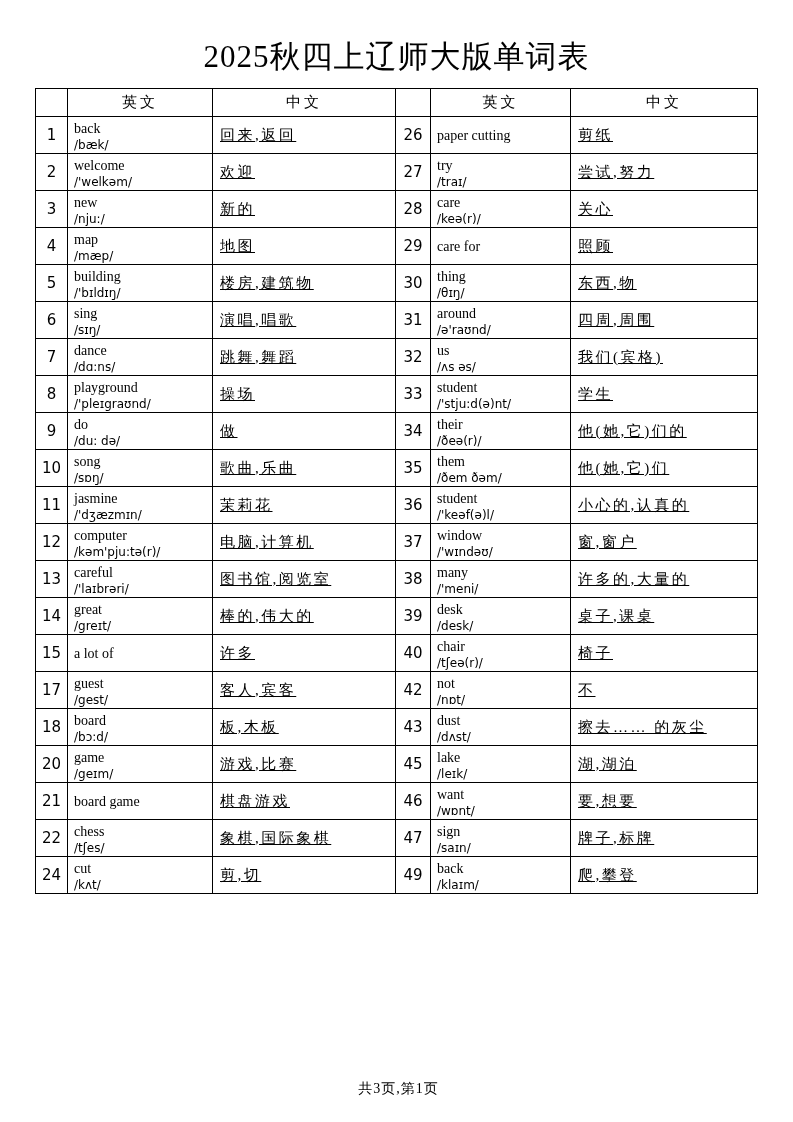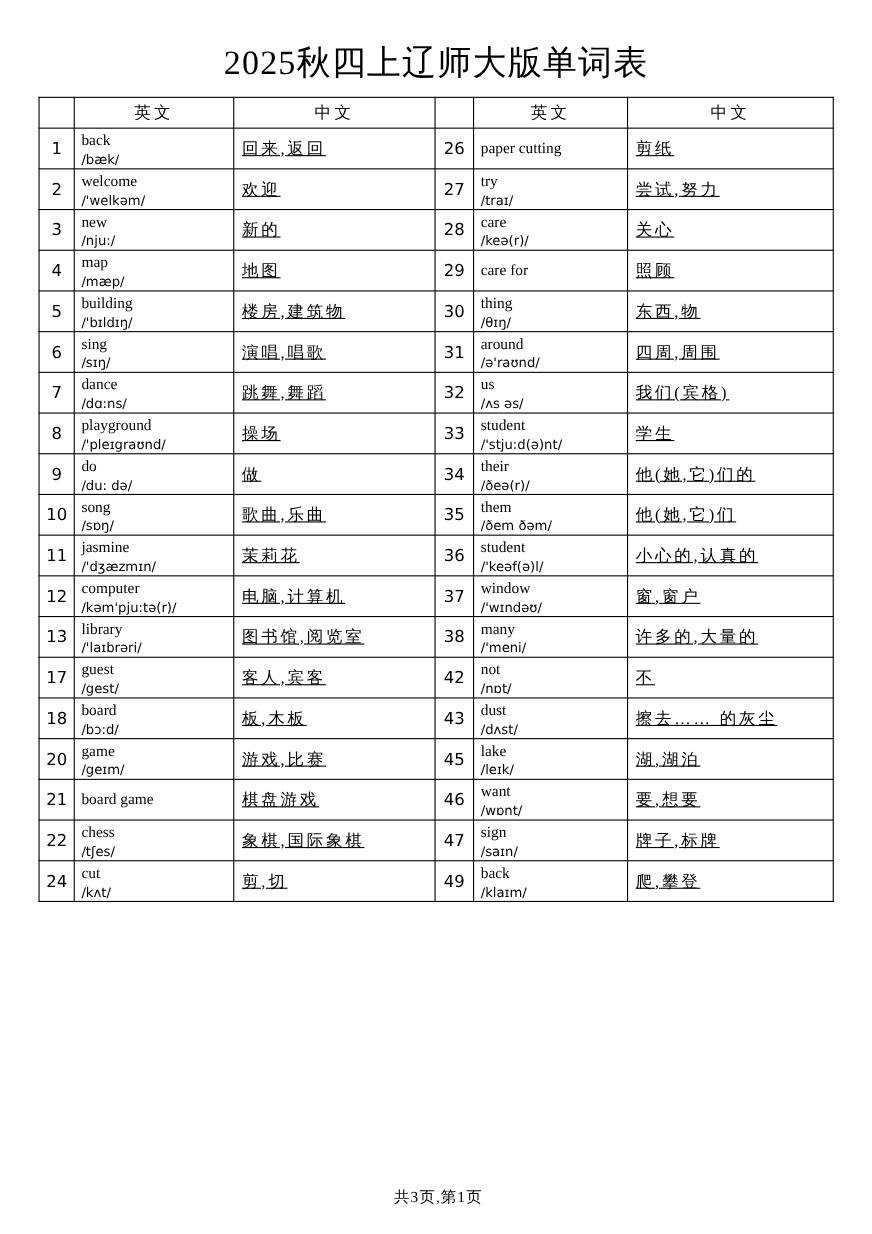--- a/index.html
+++ b/index.html
@@ -280,32 +280,60 @@
     <td class="num">37</td>
     <td class="eng">
       <span class="word">window</span>
       <span class="phon">/'wɪndəʊ/</span>
     </td>
     <td class="chi">窗,窗户</td>
   </tr>
         <tr>
     <td class="num">13</td>
     <td class="eng">
-      <span class="word">library</span>
+      <span class="word">careful</span>
       <span class="phon">/'laɪbrəri/</span>
     </td>
     <td class="chi">图书馆,阅览室</td>
     <td class="num">38</td>
     <td class="eng">
       <span class="word">many</span>
       <span class="phon">/'meni/</span>
     </td>
     <td class="chi">许多的,大量的</td>
   </tr>
         <tr>
+    <td class="num">14</td>
+    <td class="eng">
+      <span class="word">great</span>
+      <span class="phon">/greɪt/</span>
+    </td>
+    <td class="chi">棒的,伟大的</td>
+    <td class="num">39</td>
+    <td class="eng">
+      <span class="word">desk</span>
+      <span class="phon">/desk/</span>
+    </td>
+    <td class="chi">桌子,课桌</td>
+  </tr>
+        <tr>
+    <td class="num">15</td>
+    <td class="eng">
+      <span class="word">a lot of</span>
+
+    </td>
+    <td class="chi">许多</td>
+    <td class="num">40</td>
+    <td class="eng">
+      <span class="word">chair</span>
+      <span class="phon">/tʃeə(r)/</span>
+    </td>
+    <td class="chi">椅子</td>
+  </tr>
+        <tr>
     <td class="num">17</td>
     <td class="eng">
       <span class="word">guest</span>
       <span class="phon">/gest/</span>
     </td>
     <td class="chi">客人,宾客</td>
     <td class="num">42</td>
     <td class="eng">
       <span class="word">not</span>
       <span class="phon">/nɒt/</span>

